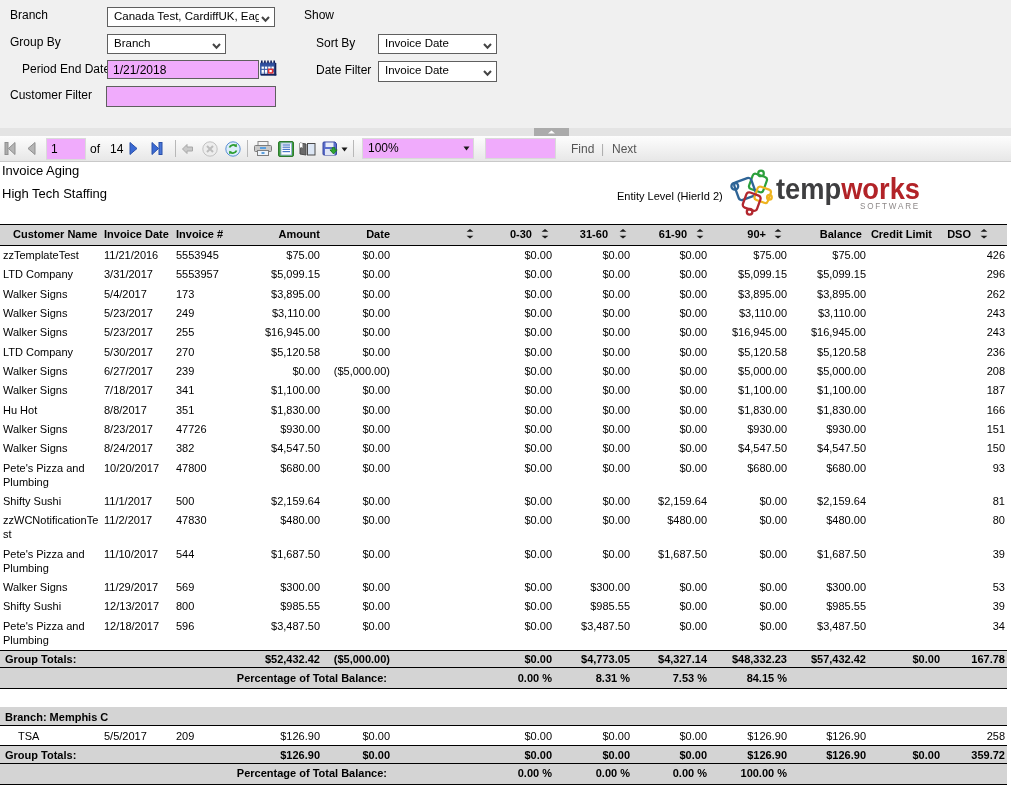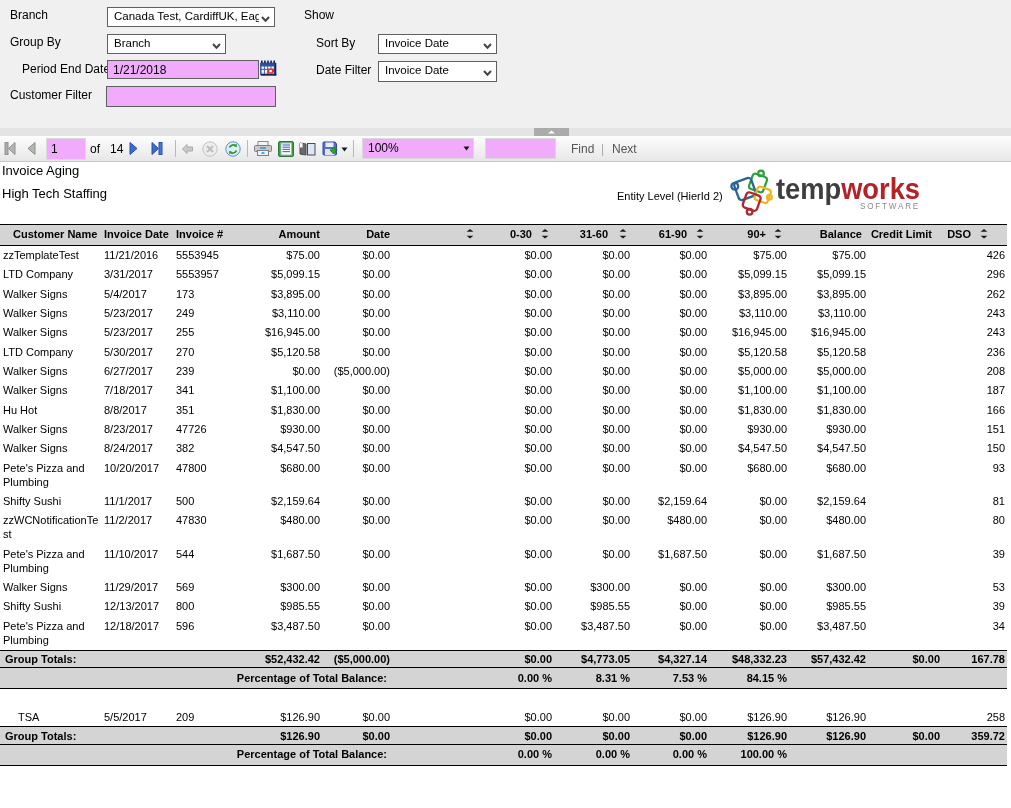--- a/index.html
+++ b/index.html
@@ -516,20 +516,23 @@
       <span class="crn b" style="right:2px">167.78</span>
     </div>
 <div class="prow">
       <span class="crn b" style="right:620px">Percentage of Total Balance:</span>
       <span class="crn b" style="right:455px">0.00 %</span>
       <span class="crn b" style="right:377px">8.31 %</span>
       <span class="crn b" style="right:300px">7.53 %</span>
       <span class="crn b" style="right:220px">84.15 %</span>
     </div>
 <div style="height:18.3px"></div>
+<div class="brow">
+      <span class="cl b" style="left:5px">Branch: Memphis C</span>
+    </div>
 <div class="row" style="height:19.35px">
       <span class="cl cn" style="left:18px;width:97px">TSA</span>
       <span class="cl" style="left:104px">5/5/2017</span>
       <span class="cl" style="left:176px">209</span>
       <span class="crn" style="right:687px">$126.90</span>
       <span class="crn" style="right:617px">$0.00</span>
       <span class="crn" style="right:455px">$0.00</span>
       <span class="crn" style="right:377px">$0.00</span>
       <span class="crn" style="right:300px">$0.00</span>
       <span class="crn" style="right:220px">$126.90</span>

